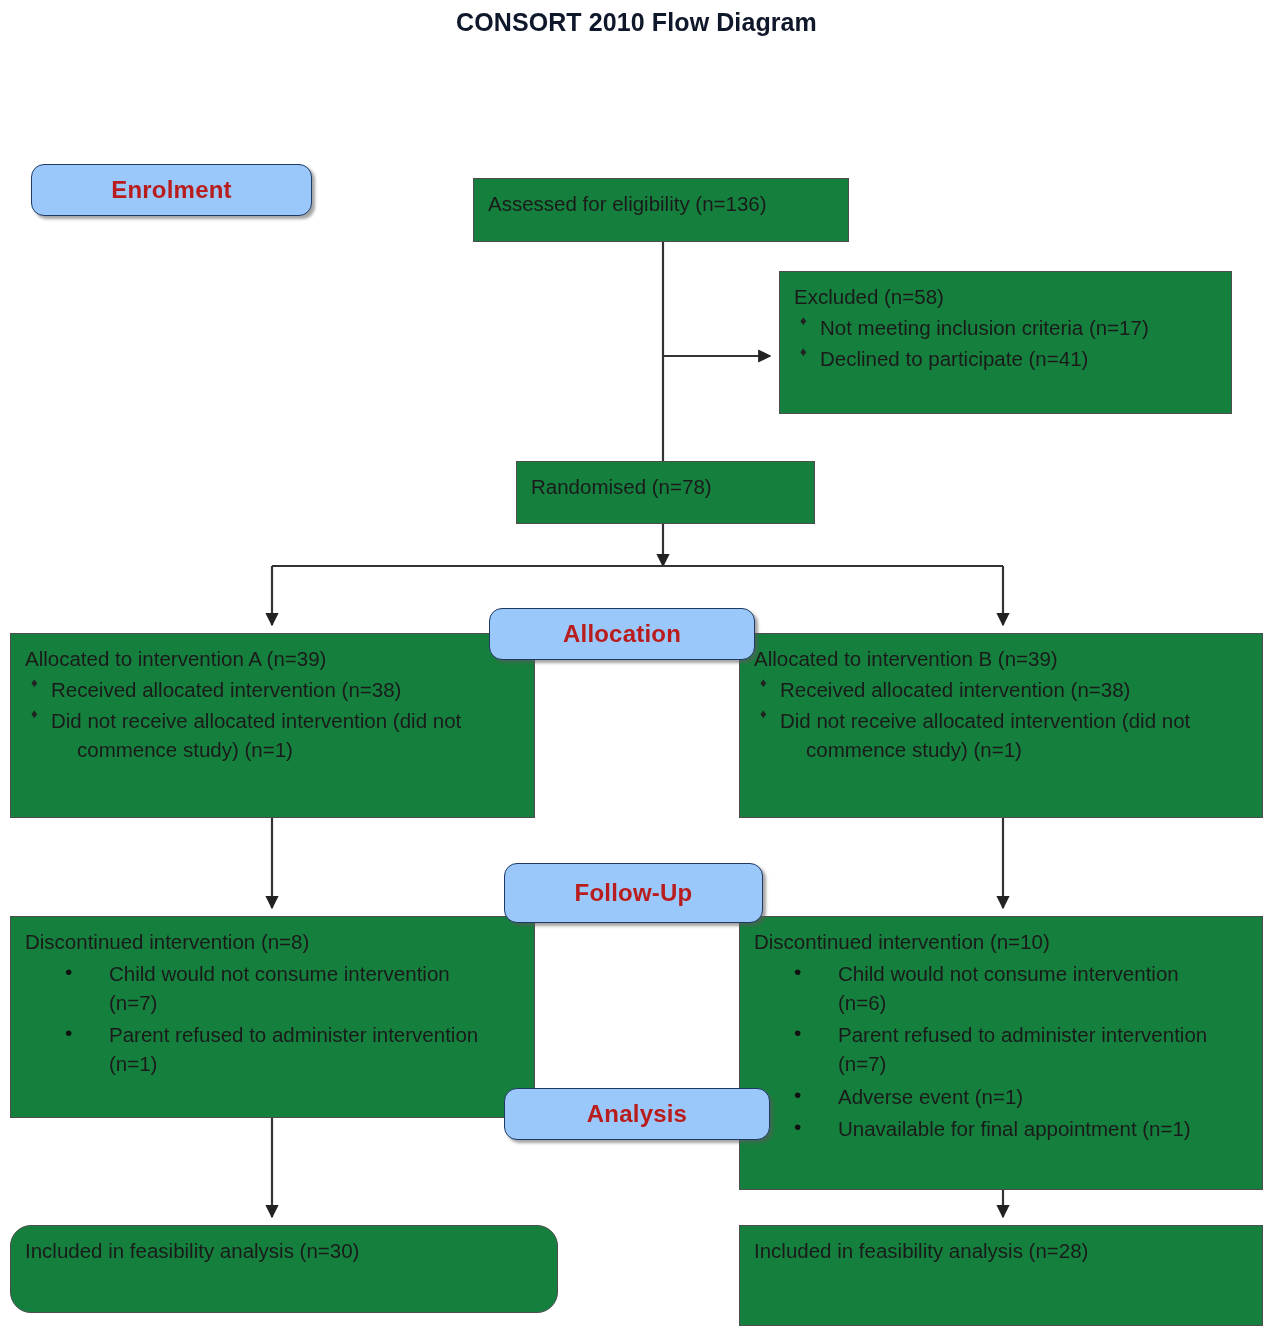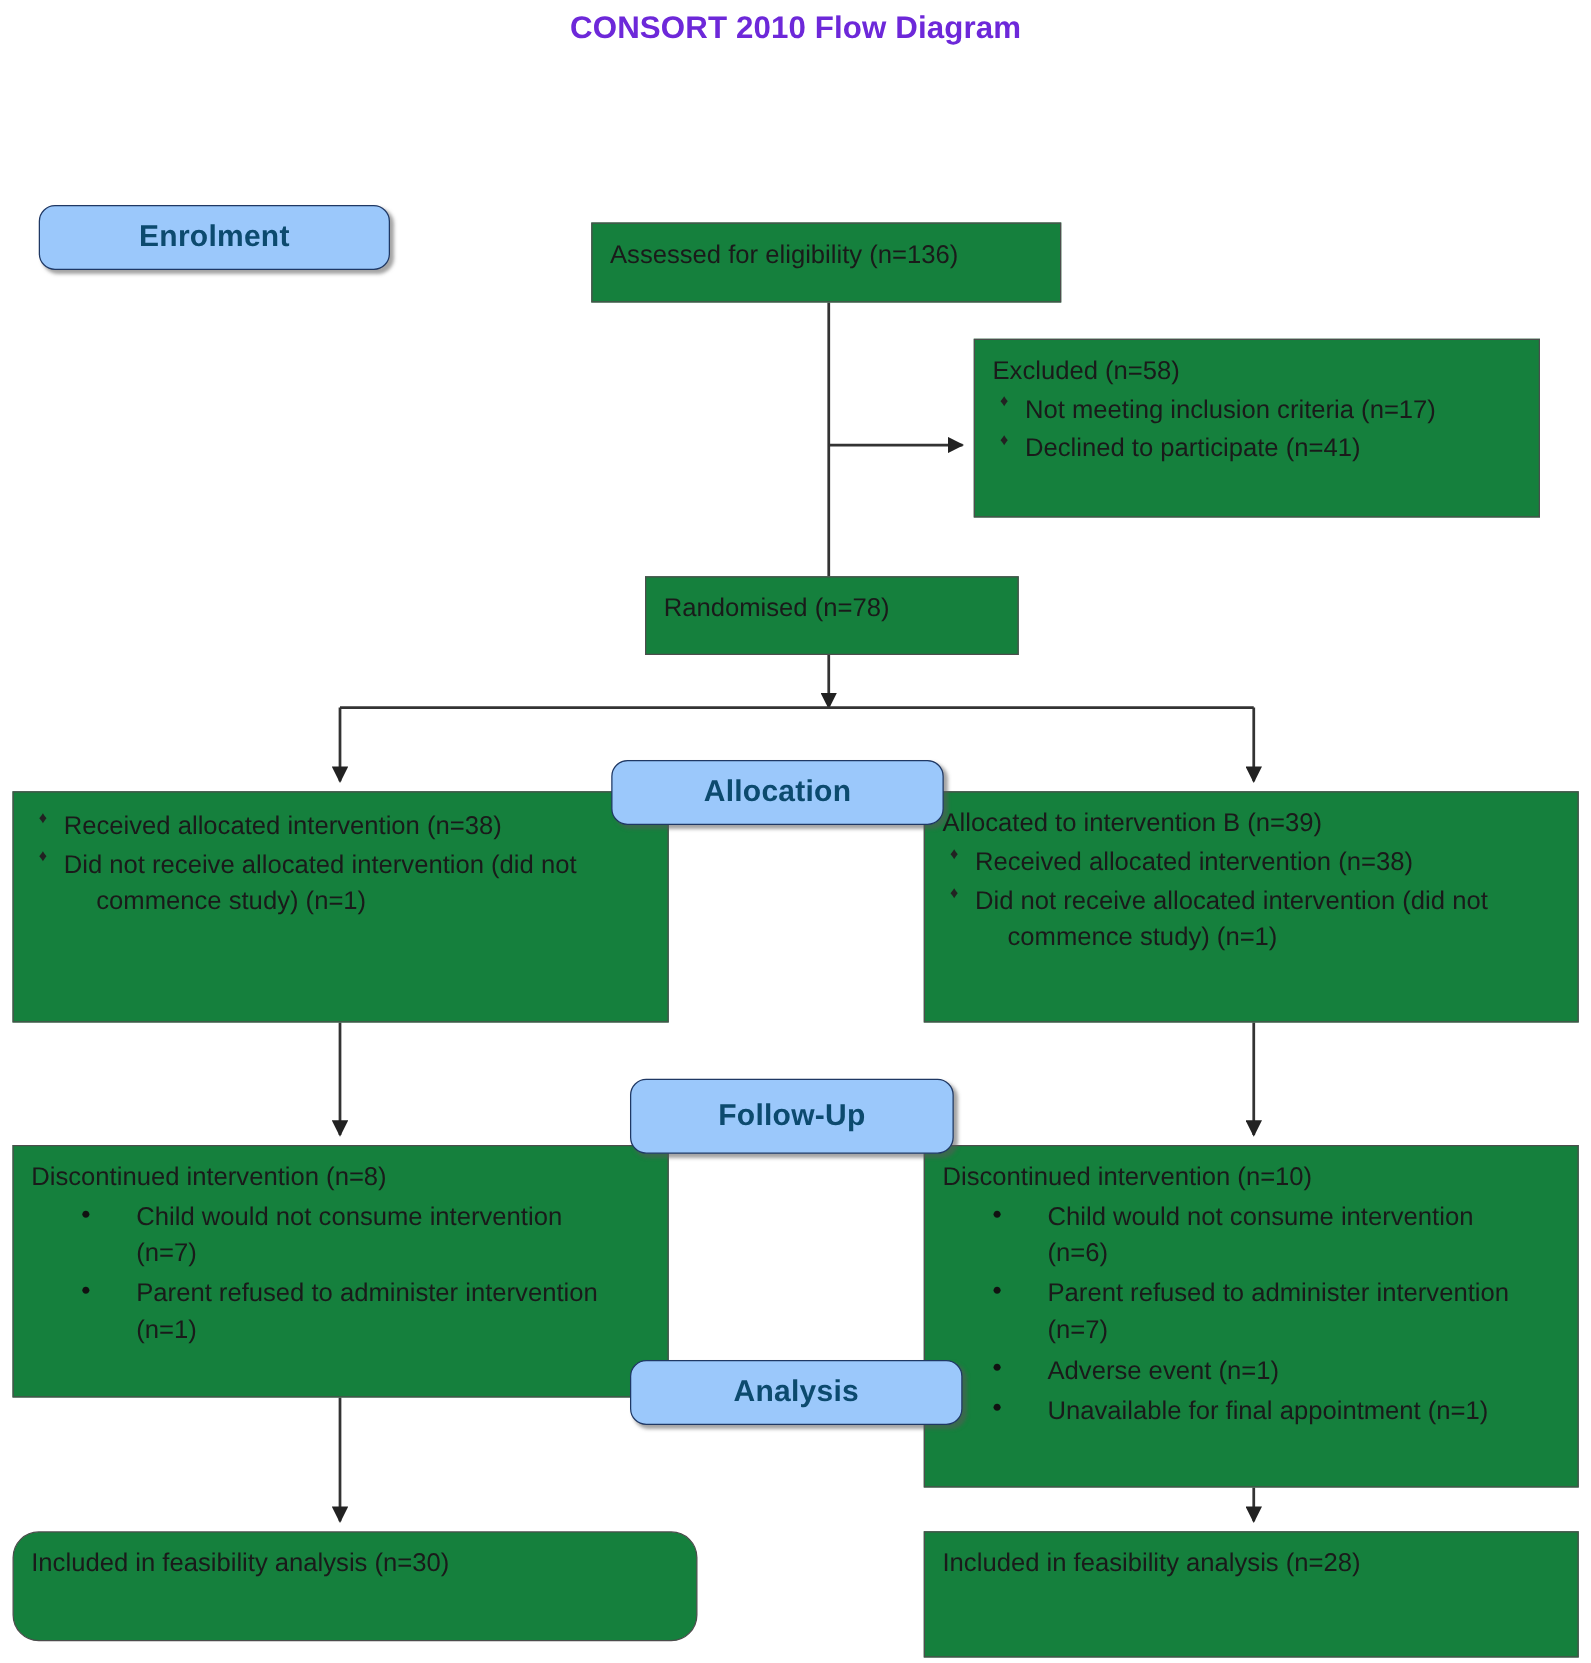--- a/index.html
+++ b/index.html
@@ -7,21 +7,21 @@
     width:1273px;height:1330px;position:relative;overflow:hidden;
     font-family:"Liberation Sans", sans-serif;
     color:#1a1a1a;
   }
   #canvas{position:absolute;left:0;top:0;width:1273px;height:1330px;}
   .svg-layer{position:absolute;left:0;top:0;width:1273px;height:1330px;pointer-events:none;}
 
   .title{
     position:absolute;left:0;top:8px;width:1273px;text-align:center;
     font-size:25px;font-weight:bold;letter-spacing:.1px;
-    color:#6d28d9;
+    color:#0f172a;
   }
 
   .node{
     position:absolute;box-sizing:border-box;
     border:1.6px solid #4d4d4d;background:#15803d;
   }
   .node .body{
     padding:10px 14px 6px 14px;
     font-size:20.5px;line-height:1.42;
   }
@@ -46,21 +46,21 @@
     font-size:21px;color:#111;line-height:1.42;
   }
   .ind{display:block;}
 
   .badge{
     position:absolute;box-sizing:border-box;
     background:#9BC8FB;border:1.8px solid #1F3864;
     border-radius:13px;
     box-shadow:3px 3px 3px rgba(90,90,90,.55);
     display:flex;align-items:center;justify-content:center;
-    color:#0c4a6e;font-weight:bold;font-size:24px;
+    color:#b91c1c;font-weight:bold;font-size:24px;
     letter-spacing:.2px;
     z-index:6;
   }
 
   
   #box-eligibility{left:473px;top:178px;width:376px;height:64px;}
   #box-excluded{left:779px;top:271px;width:453px;height:143px;}
   #box-randomised{left:516px;top:461px;width:299px;height:63px;}
   #box-alloc-a{left:10px;top:633px;width:525px;height:185px;}
   #box-alloc-b{left:739px;top:633px;width:524px;height:185px;}
@@ -136,20 +136,21 @@
       <div class="head">Randomised (n=78)</div>
     </div>
   </div>
 
   <div class="badge" id="badge-allocation">
     <span>Allocation</span>
   </div>
 
   <div class="node" id="box-alloc-a">
     <div class="body">
+      <div class="head">Allocated to intervention A (n=39)</div>
       <ul class="diamond">
         <li>Received allocated intervention (n=38)</li>
         <li>
           <span>Did not receive allocated intervention (did not</span>
           <span class="ind" style="margin-left:26px">commence study) (n=1)</span>
         </li>
       </ul>
     </div>
   </div>
 

